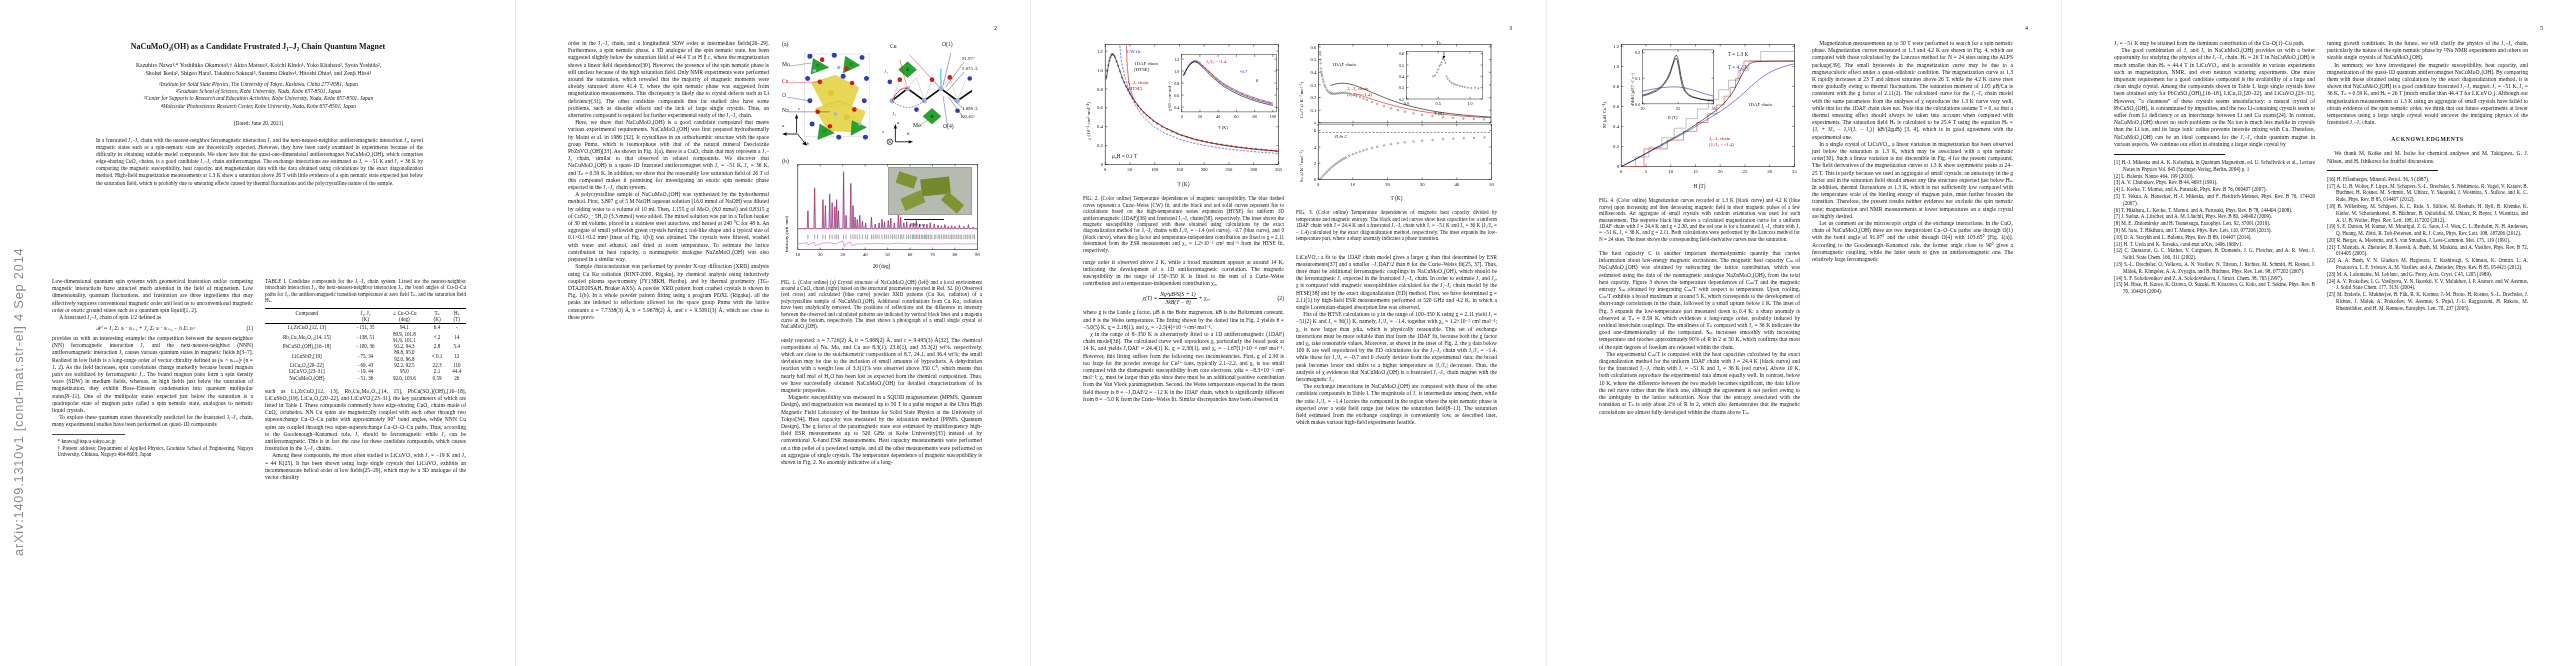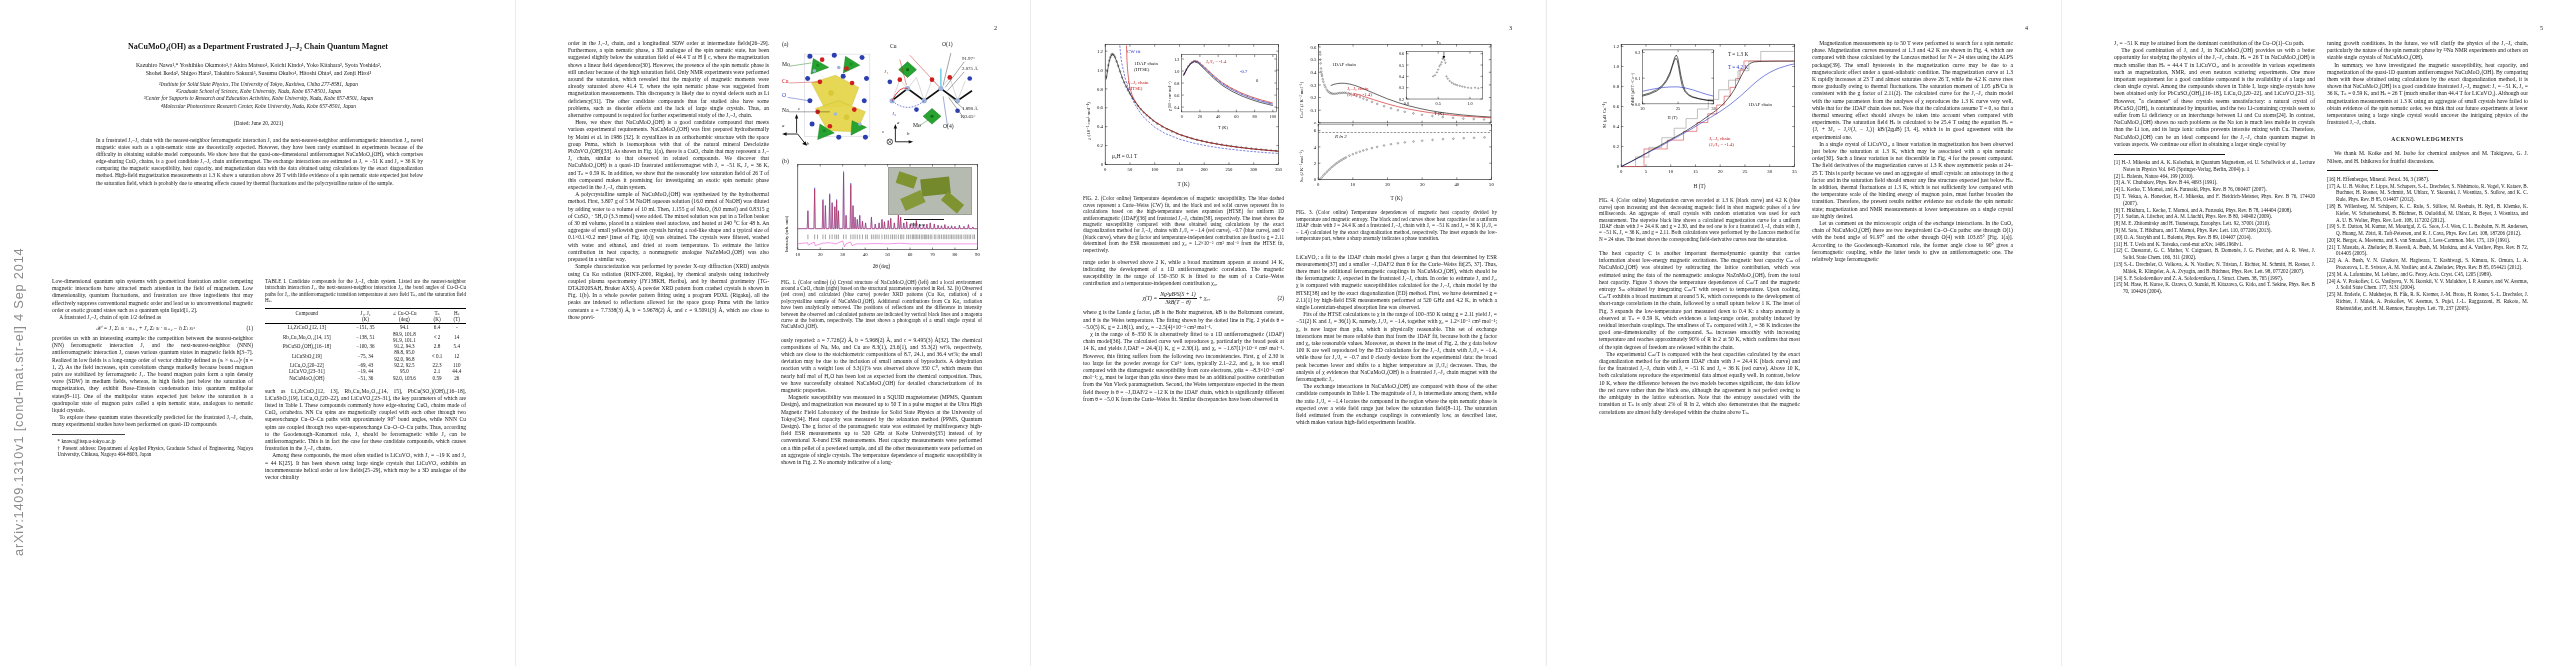--- a/index.html
+++ b/index.html
@@ -50,21 +50,21 @@
   .crys{position:absolute;background:#7f9430;}
   .sbar{position:absolute;border-top:1.1px solid #111;}
   .sbarlab{position:absolute;font-size:5px;}
   .panlab{position:absolute;font-size:5.8px;}
 </style>
 </head>
 <body>
 
 <div class="page" id="p1">
   <div class="wm">arXiv:1409.1310v1  [cond-mat.str-el]  4 Sep 2014</div>
-  <div class="title">NaCuMoO₄(OH) as a Department Frustrated J₁–J₂ Chain Quantum Magnet</div>
+  <div class="title">NaCuMoO₄(OH) as a Candidate Frustrated J₁–J₂ Chain Quantum Magnet</div>
   <div class="authors">
     <div>Kazuhiro Nawa¹,* Yoshihiko Okamoto¹,† Akira Matsuo¹, Koichi Kindo¹, Yoko Kitahara², Syota Yoshida²,</div>
     <div>Shohei Ikeda², Shigeo Hara³, Takahiro Sakurai³, Susumu Okubo⁴, Hitoshi Ohta⁴, and Zenji Hiroi¹</div>
   </div>
   <div class="affils">
       <div>¹Institute for Solid State Physics, The University of Tokyo, Kashiwa, Chiba 277-8581, Japan</div>
       <div>²Graduate School of Science, Kobe University, Nada, Kobe 657-8501, Japan</div>
       <div>³Center for Supports to Research and Education Activities, Kobe University, Nada, Kobe 657-8501, Japan</div>
       <div>⁴Molecular Photoscience Research Center, Kobe University, Nada, Kobe 657-8501, Japan</div>
     </div>

